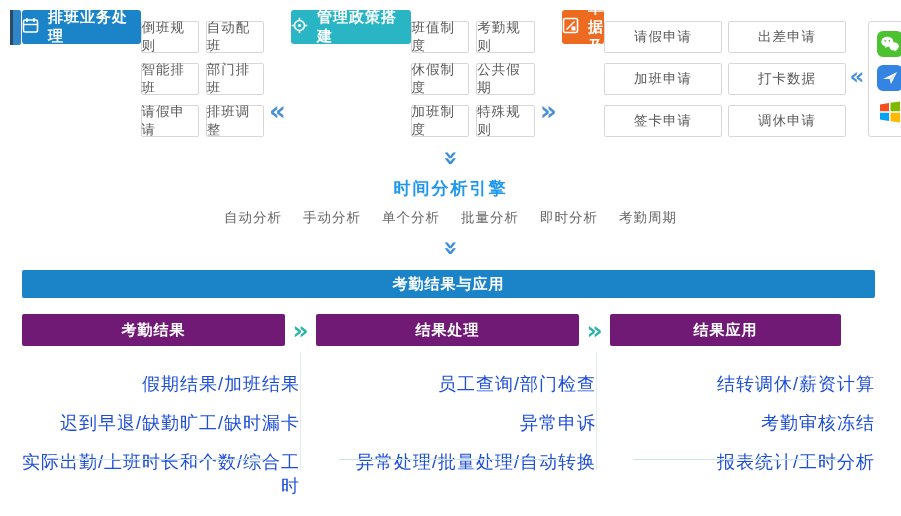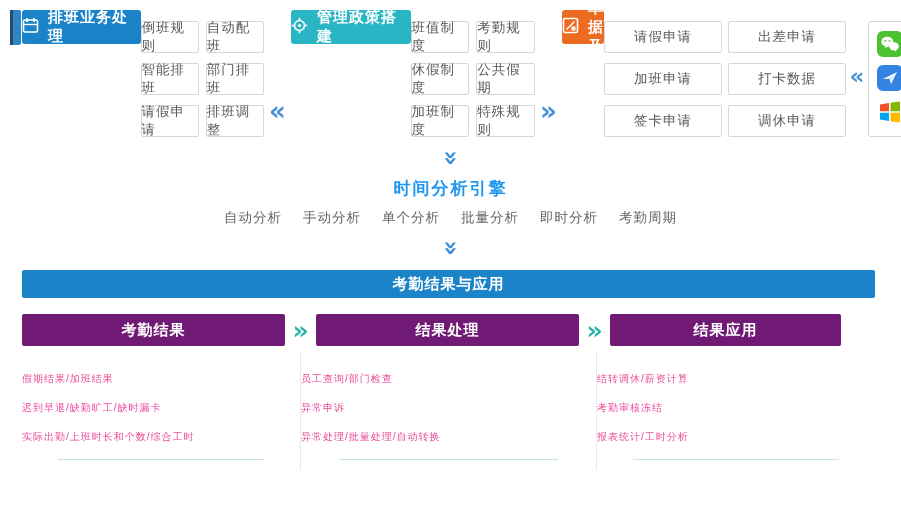--- a/index.html
+++ b/index.html
@@ -80,21 +80,21 @@
     height:32px; background:#701a75; border-radius:2px; color:#fff; font-weight:bold; font-size:15px;
     letter-spacing:1px; display:flex; align-items:center; justify-content:center;
   }
   .tb1 { width:263px; } .tb2 { width:263px; } .tb3 { width:231px; }
   .tchev-zone { width:31px; text-align:center; }
   .tchev { color:#2ab3a8; font-size:25px; font-weight:bold; line-height:1; font-family:"DejaVu Sans",sans-serif; }
 
   .bottom { margin:6px 0 0 22px; width:853px; display:flex; height:118px; }
   .bcol { position:relative; padding-top:12px; }
   .bc1 { width:278px; } .bc2 { width:297px; border-left:1px solid #e2ecef; border-right:1px solid #e2ecef; } .bc3 { width:278px; }
-  .bitem { text-align:left; font-size:10px; color:#ec4899; padding:7.5px 0; letter-spacing:1px; }
+  .bitem { text-align:right; font-size:18px; color:#1d4ed8; padding:7.5px 0; letter-spacing:1px; }
   .bline { position:absolute; bottom:10px; left:13%; right:13%; height:1px; background:#c9e2e2; }
 </style>
 </head>
 <body>
 
 <div class="page">
 
   <div class="clip-ribbon"></div>
 
   <div class="top-row">

